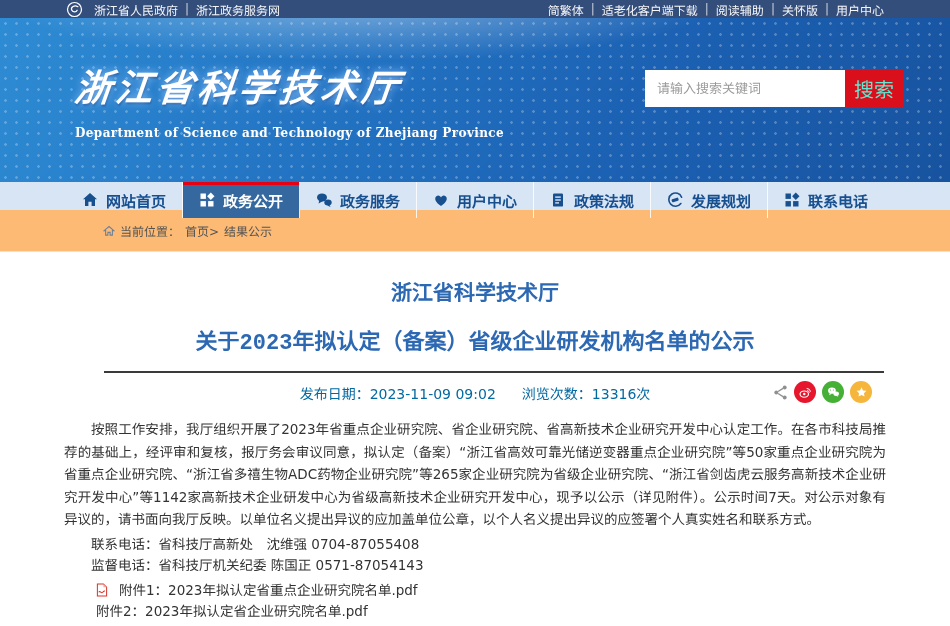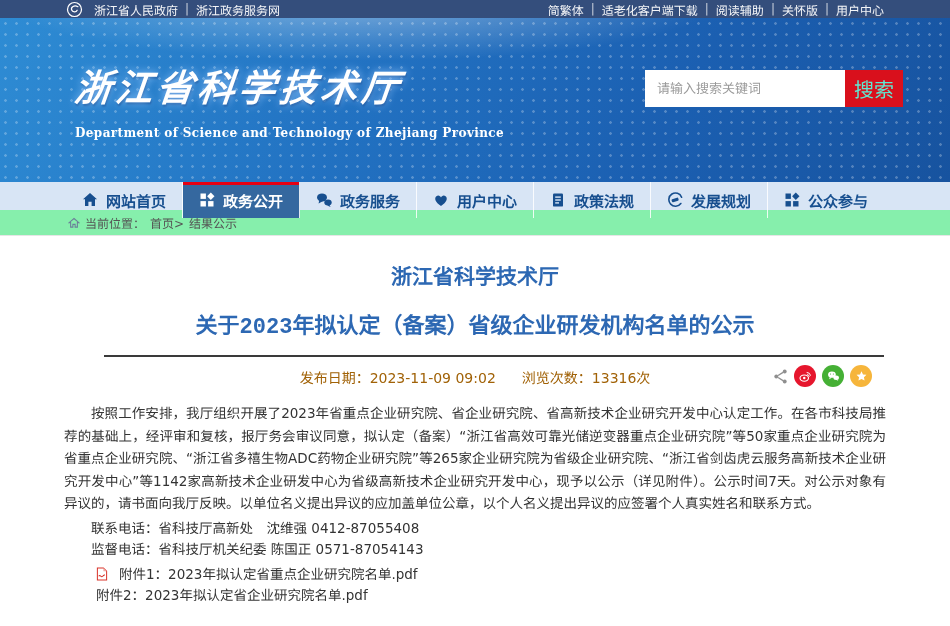--- a/index.html
+++ b/index.html
@@ -47,31 +47,31 @@
   .nav-item { flex:1; display:flex; align-items:center; justify-content:center; gap:8px;
     font-size:15px; font-weight:bold; color:#174f8f; text-decoration:none; position:relative;
     border-right:1px solid rgba(255,255,255,.85); }
   .nav-item:last-child { border-right:none; }
   .nav-icon { display:inline-flex; }
   .nav-icon svg { width:16px; height:16px; }
   .nav-item.active { background:#35689f; color:#fff; }
   .nav-item.active::before { content:""; position:absolute; top:0; left:0; right:0; height:3px; background:#e60012; }
 
   
-  .breadcrumb-bar { height:26px; background:#86efac; border-bottom:1px solid #e6e6e6;
-    display:flex; align-items:center; gap:5px; padding:0 68px; font-size:12px; color:#555; }
+  .breadcrumb-bar { height:42px; background:#fdba74; border-bottom:1px solid #e6e6e6;
+    display:flex; align-items:center; gap:5px; padding:0 103px; font-size:12px; color:#555; }
   .breadcrumb-bar a { color:#555; text-decoration:none; }
 
   
   .content { padding:0 64px; position:relative; }
   .org-title { font-size:21px; font-weight:bold; color:#2d68b3; text-align:center; margin-top:24px; }
   .article-title { font-size:22px; font-weight:bold; color:#2d68b3; text-align:center; margin-top:17px;font-family:Liberation Mono, monospace; }
   .divider { height:2px; background:#3a3a3a; margin:15px 2px 0 40px; }
   .meta-row { position:relative; height:32px; margin-top:4px; display:flex;
-    align-items:center; justify-content:center; gap:26px; font-size:14px; color:#a16207; }
+    align-items:center; justify-content:center; gap:26px; font-size:14px; color:#0369a1; }
   .share-icons { position:absolute; right:14px; top:4px; display:flex; align-items:center; gap:6px; }
   .share-circle { width:22px; height:22px; border-radius:50%; display:inline-flex;
     align-items:center; justify-content:center; cursor:pointer; }
   .share-weibo { background:#e6162d; }
   .share-wechat { background:#45b035; }
   .share-qzone { background:#f6b53b; }
   .body-para { font-size:13.5px; color:#333; line-height:22.5px; text-indent:2em;
     text-align:justify; margin-top:9px; }
   .contact-line { font-size:13.5px; color:#333; line-height:21.5px; padding-left:2em; }
   .contact-block { margin-top:3px; }
@@ -185,21 +185,21 @@
       </a>
       <a href="#" class="nav-item">
         <span class="nav-icon">
           <svg viewBox="0 0 16 16" fill="currentColor">
               <rect x="1.5" y="1.5" width="5.4" height="5.4"></rect>
               <rect x="1.5" y="9.1" width="5.4" height="5.4"></rect>
               <rect x="9.1" y="9.1" width="5.4" height="5.4"></rect>
               <rect x="9.2" y="1.6" width="5.2" height="5.2" transform="rotate(45 11.8 4.2)"></rect>
             </svg>
         </span>
-        <span>公众参与</span>
+        <span>联系电话</span>
       </a>
     </div>
   </nav>
 
   <div class="breadcrumb-bar">
     <span style="display:inline-flex;">
       <svg width="12" height="12" viewBox="0 0 16 16">
           <path d="M8 2 L14.5 7.5 H12.5 V13.5 H9.5 V9.8 H6.5 V13.5 H3.5 V7.5 H1.5 Z" fill="none" stroke="#6b7f99" stroke-width="1.4"></path>
         </svg>
     </span>
@@ -252,21 +252,21 @@
           <svg width="15" height="15" viewBox="0 0 24 24">
               <path d="M12 3.6 l2.4 5 5.5.7 -4 3.8 1 5.4 -4.9-2.7 -4.9 2.7 1-5.4 -4-3.8 5.5-.7 Z" fill="#fff"></path>
             </svg>
         </span>
       </span>
     </div>
 
     <p class="body-para">按照工作安排，我厅组织开展了2023年省重点企业研究院、省企业研究院、省高新技术企业研究开发中心认定工作。在各市科技局推荐的基础上，经评审和复核，报厅务会审议同意，拟认定（备案）“浙江省高效可靠光储逆变器重点企业研究院”等50家重点企业研究院为省重点企业研究院、“浙江省多禧生物ADC药物企业研究院”等265家企业研究院为省级企业研究院、“浙江省剑齿虎云服务高新技术企业研究开发中心”等1142家高新技术企业研发中心为省级高新技术企业研究开发中心，现予以公示（详见附件）。公示时间7天。对公示对象有异议的，请书面向我厅反映。以单位名义提出异议的应加盖单位公章，以个人名义提出异议的应签署个人真实姓名和联系方式。</p>
 
     <div class="contact-block">
-      <p class="contact-line">联系电话：省科技厅高新处　沈维强 0412-87055408</p>
+      <p class="contact-line">联系电话：省科技厅高新处　沈维强 0704-87055408</p>
       <p class="contact-line">监督电话：省科技厅机关纪委 陈国正 0571-87054143</p>
     </div>
 
     <div class="attachments">
       <div class="attachment-row">
         <span class="pdf-icon">
           <svg width="12" height="14" viewBox="0 0 13 15">
               <path d="M1.5 1 h6.5 l3.5 3.5 v9.5 H1.5 Z" fill="#fff" stroke="#d9342b" stroke-width="1.1"></path>
               <path d="M8 1 l3.5 3.5 H8 Z" fill="#f0a9a4"></path>
               <path d="M3 10 c1.4-2.4 2.6 1.8 4 .2 s1.6-1.4 2.6-1.8" fill="none" stroke="#d9342b" stroke-width="1.1"></path>

